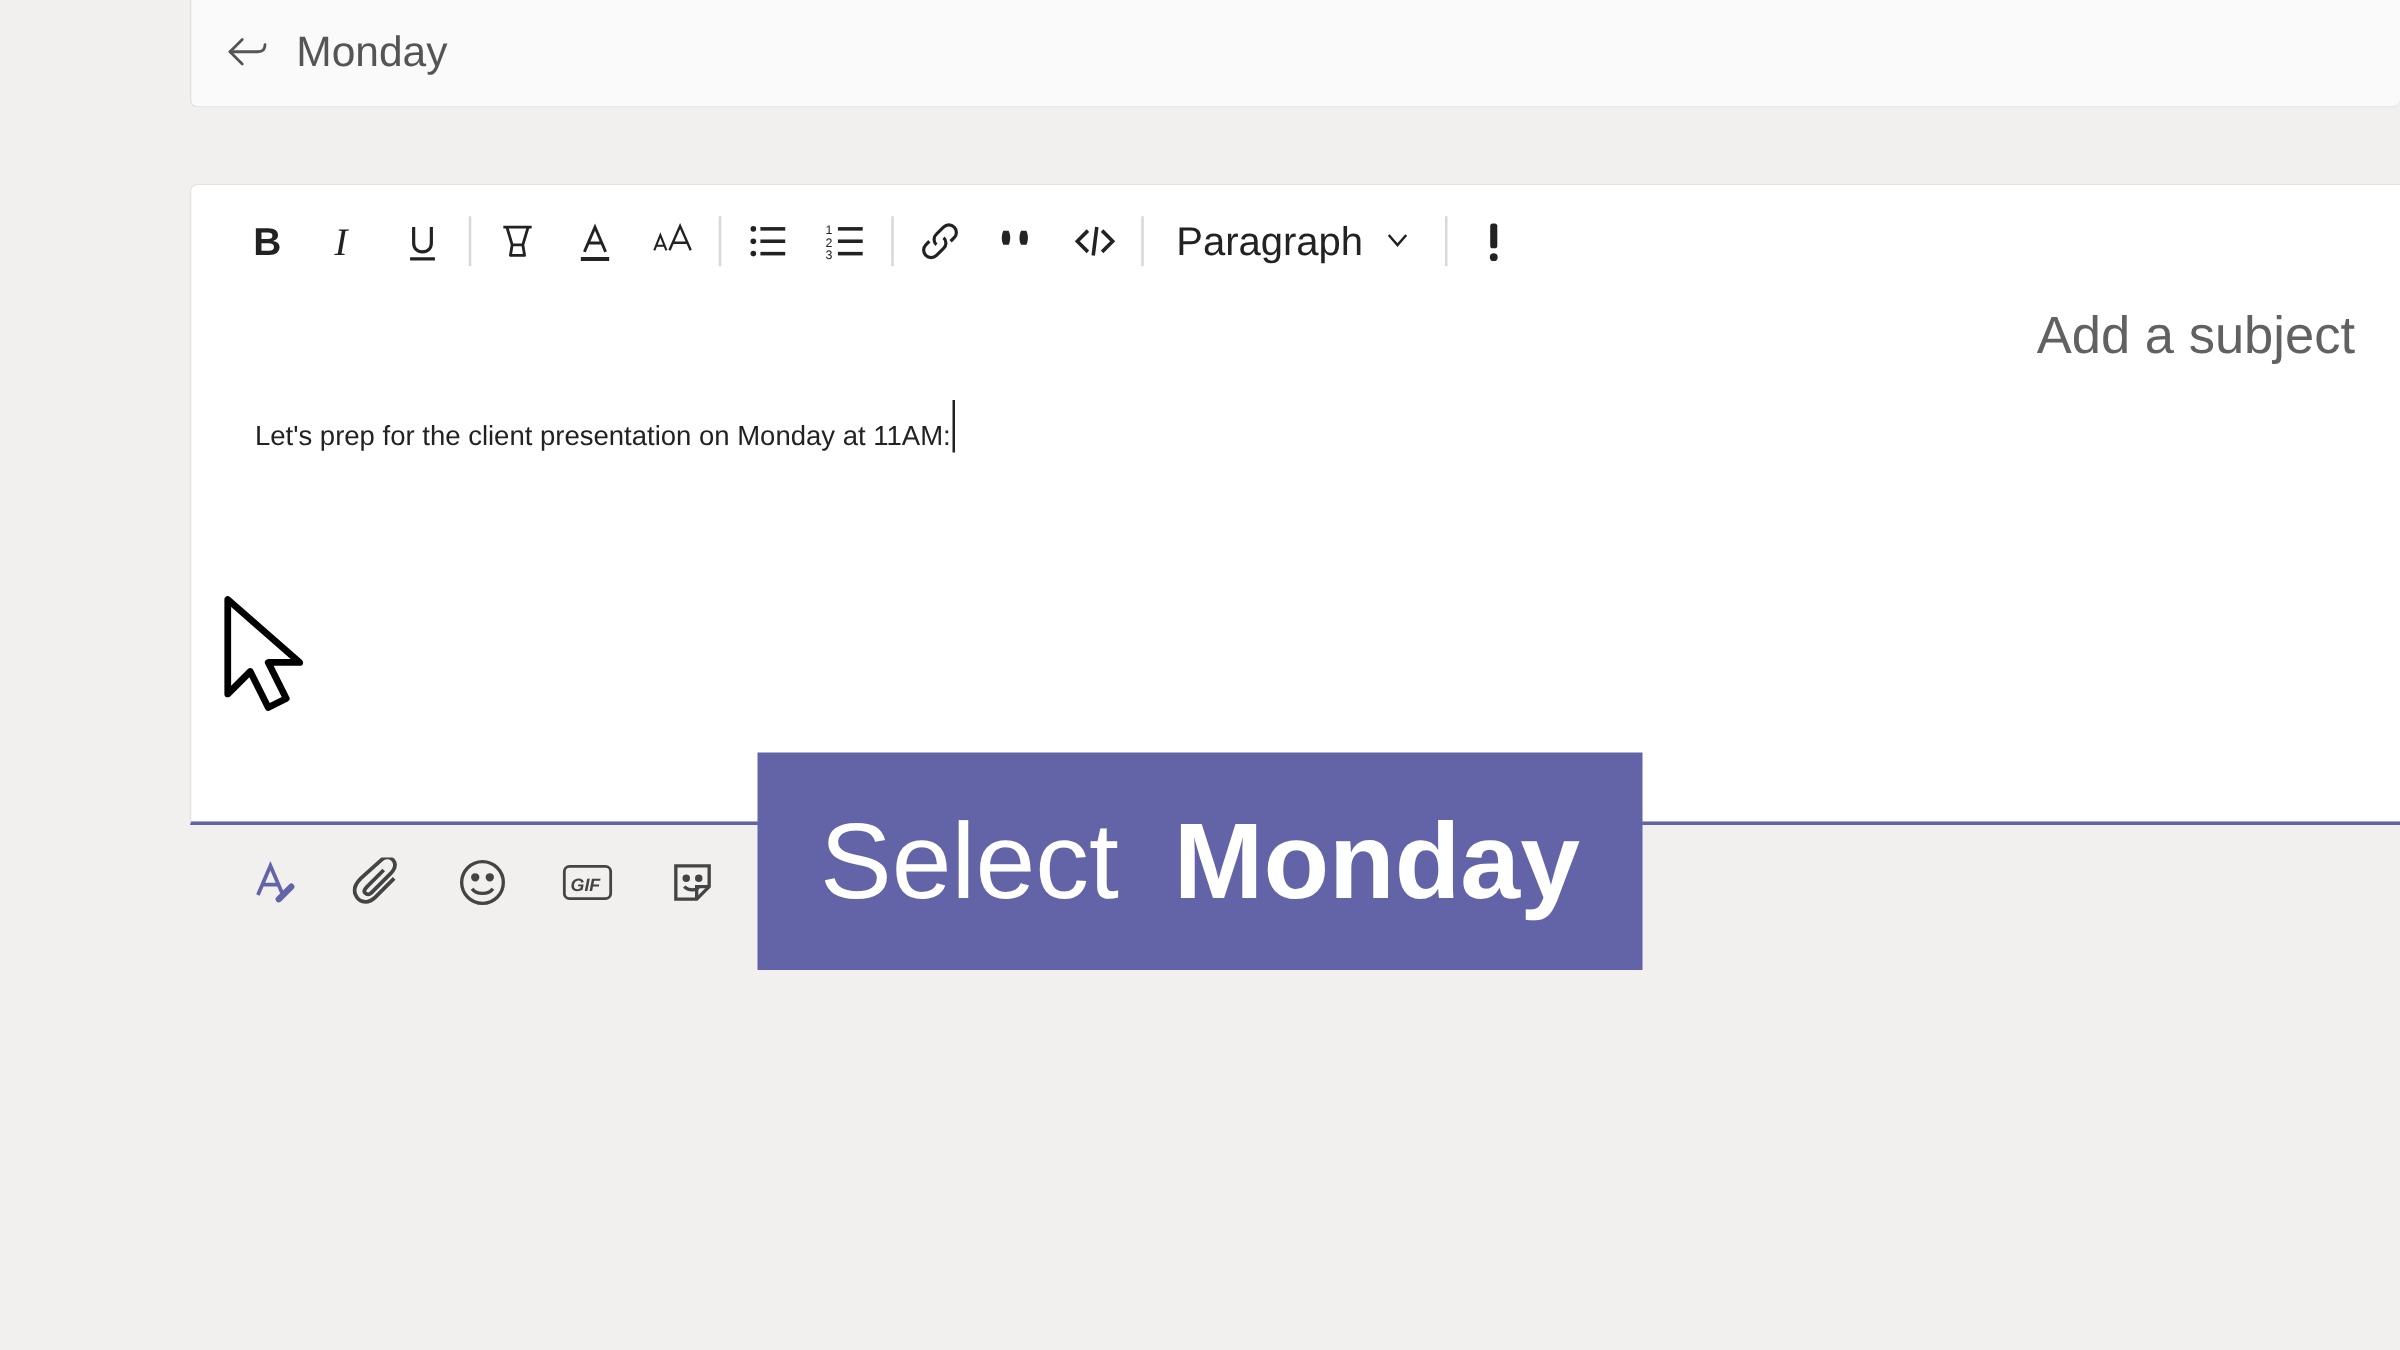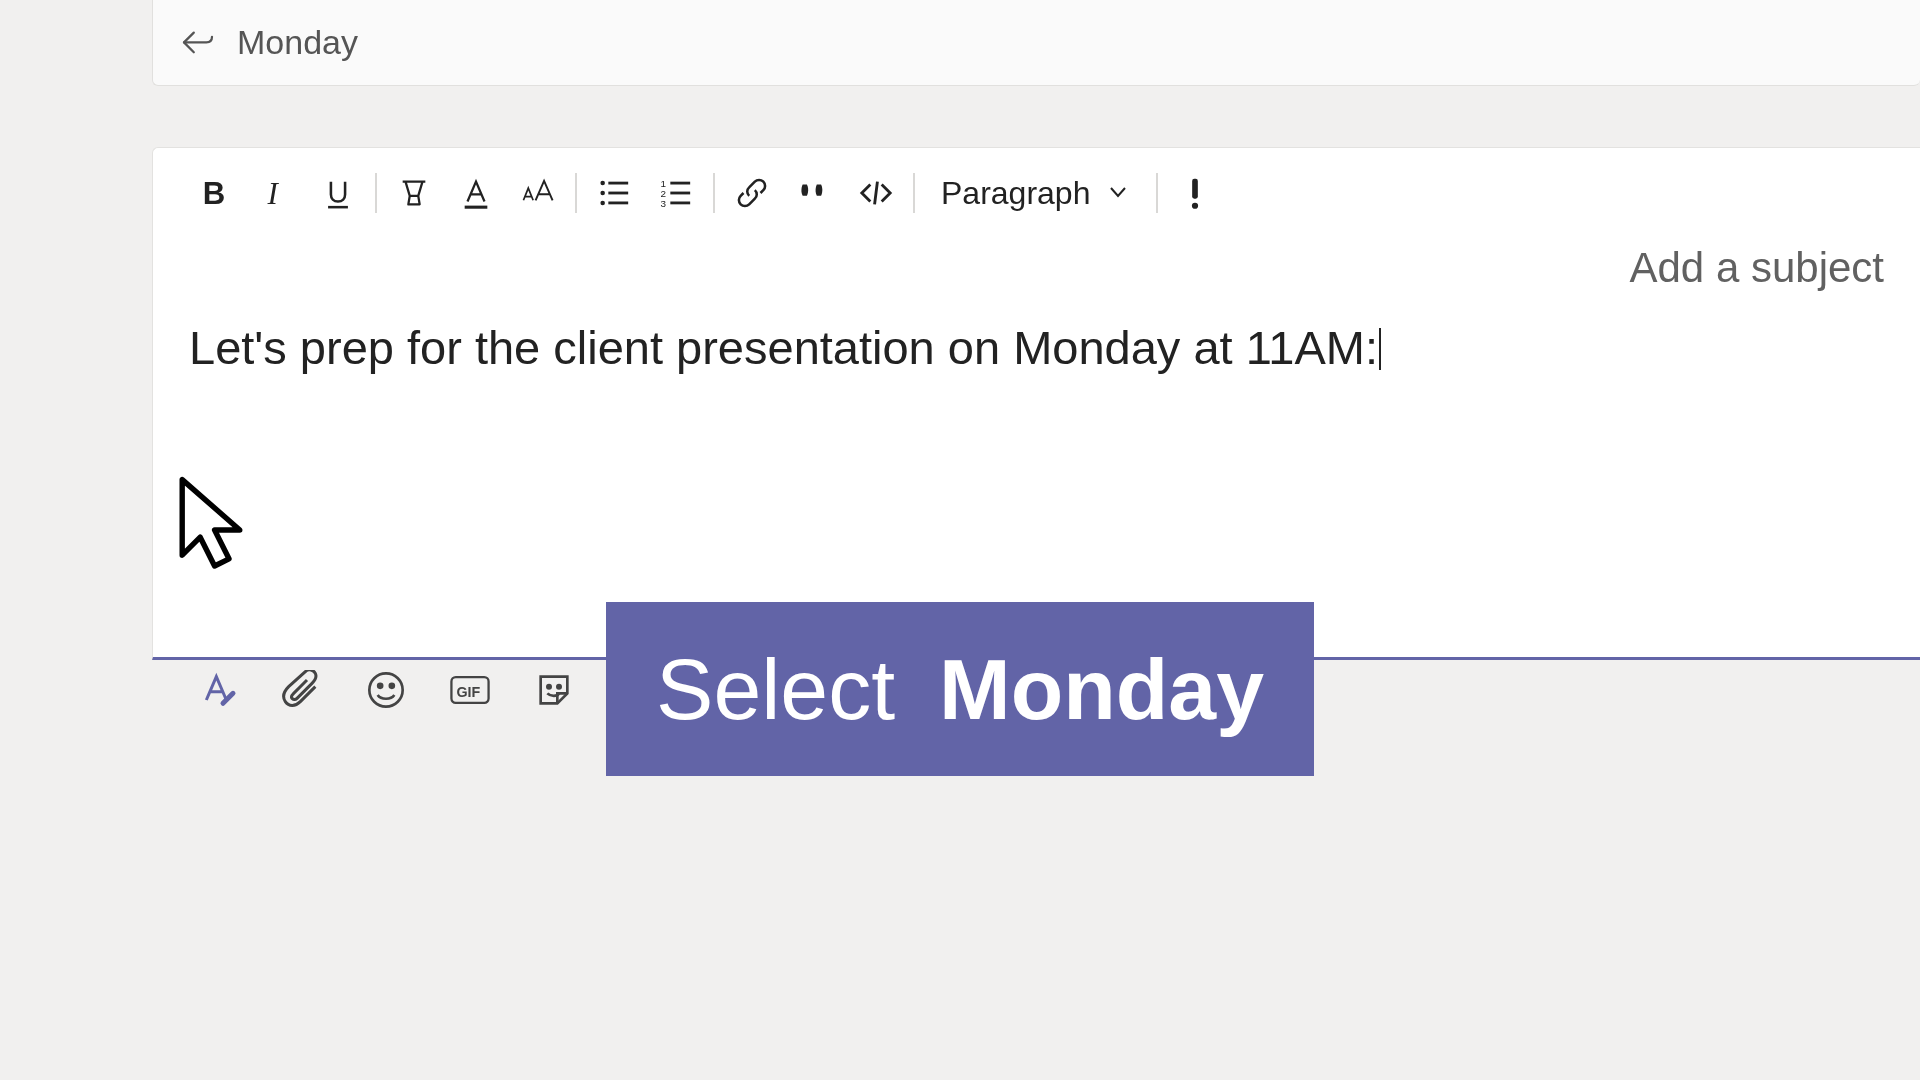--- a/index.html
+++ b/index.html
@@ -68,24 +68,25 @@
   .style-select svg { width: 24px; height: 24px; }
   .subject {
     padding: 16px 36px 0 36px;
     font-size: 42px;
     color: #616161;
     font-weight: 500;
     text-align: right;
   }
   .body-text {
     padding: 28px 36px 0 36px;
-    font-size: 47px;
+    font-size: 22px;
     color: #222;
     font-weight: 400;
     position: relative;
+    margin-left: 15px;
   }
   .caret {
     display: inline-block;
     width: 2px;
     height: 42px;
     background: #222;
     vertical-align: -6px;
     margin-left: 1px;
   }
   .cursor-overlay {
@@ -97,23 +98,24 @@
     pointer-events: none;
   }
   .bottom-toolbar {
     position: absolute;
     left: 152px;
     top: 660px;
     right: 0;
     height: 92px;
     background: transparent;
     display: flex;
-    align-items: flex-start;
+    align-items: center;
     padding-left: 30px;
     gap: 12px;
+    font-style: italic;
   }
   .bbtn {
     width: 72px;
     height: 60px;
     display: flex;
     align-items: center;
     justify-content: center;
     color: #444;
     cursor: pointer;
   }

